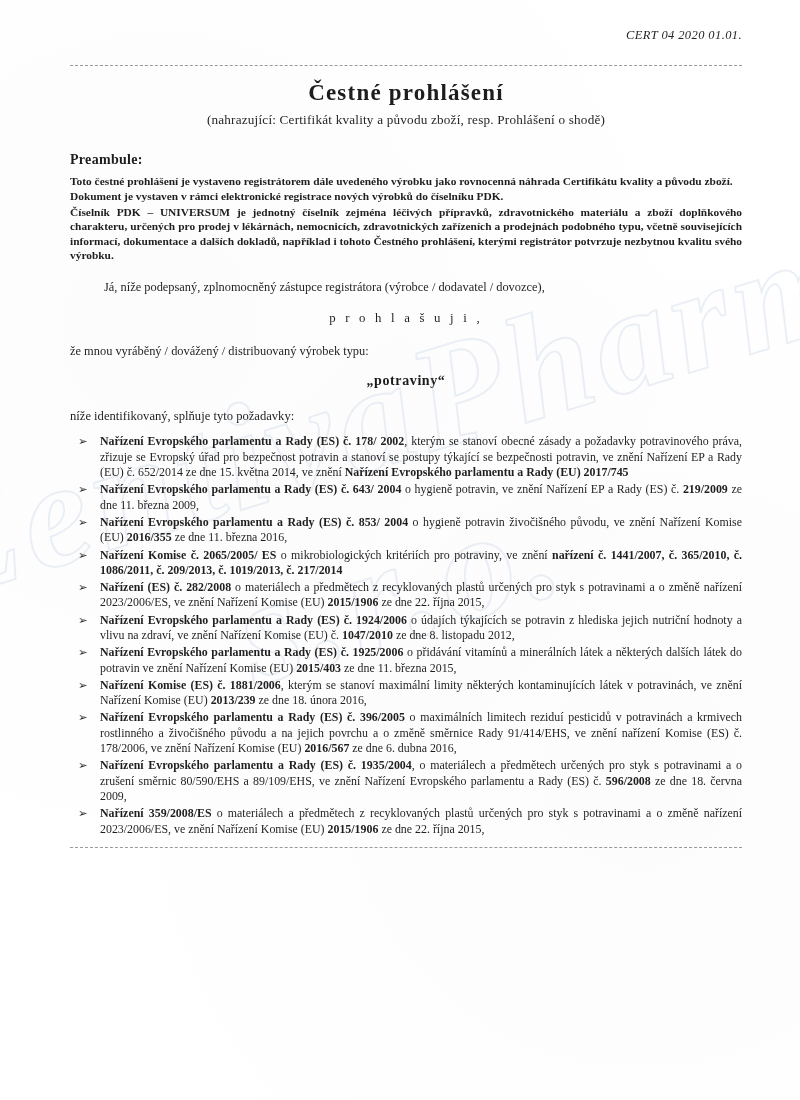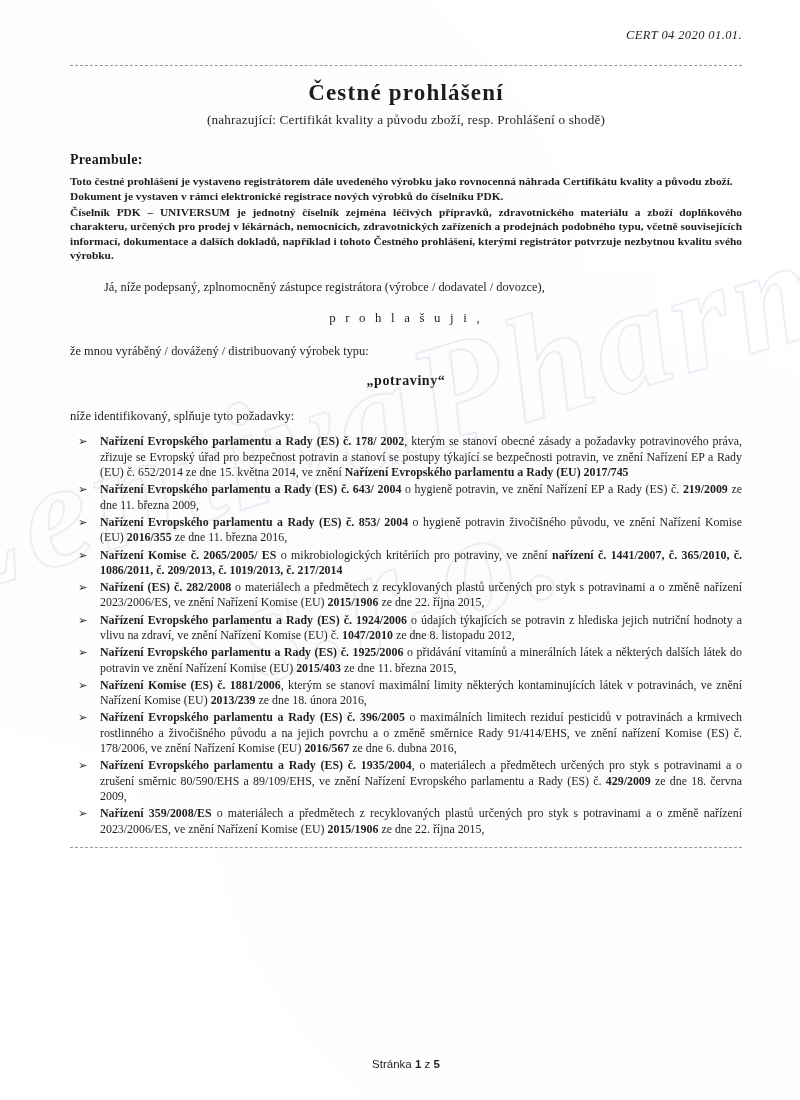--- a/index.html
+++ b/index.html
@@ -201,23 +201,20 @@
   <ul class="reqs" id="reqs">
       <li><span class="bullet">➢</span><span class="b">Nařízení Evropského parlamentu a Rady (ES) č. 178/ 2002</span><span>, kterým se stanoví obecné zásady a požadavky potravinového práva, zřizuje se Evropský úřad pro bezpečnost potravin a stanoví se postupy týkající se bezpečnosti potravin, ve znění Nařízení EP a Rady (EU) č. 652/2014 ze dne 15. května 2014, ve znění </span><span class="b">Nařízení Evropského parlamentu a Rady (EU) 2017/745</span></li>
       <li><span class="bullet">➢</span><span class="b">Nařízení Evropského parlamentu a Rady (ES) č. 643/ 2004</span><span> o hygieně potravin, ve znění Nařízení EP a Rady (ES) č. </span><span class="b">219/2009</span><span> ze dne 11. března 2009,</span></li>
       <li><span class="bullet">➢</span><span class="b">Nařízení Evropského parlamentu a Rady (ES) č. 853/ 2004</span><span> o hygieně potravin živočišného původu, ve znění Nařízení Komise (EU) </span><span class="b">2016/355</span><span> ze dne 11. března 2016,</span></li>
       <li><span class="bullet">➢</span><span class="b">Nařízení Komise č. 2065/2005/ ES</span><span> o mikrobiologických kritériích pro potraviny, ve znění </span><span class="b">nařízení č. 1441/2007, č. 365/2010, č. 1086/2011, č. 209/2013, č. 1019/2013, č. 217/2014</span></li>
       <li><span class="bullet">➢</span><span class="b">Nařízení (ES) č. 282/2008</span><span> o materiálech a předmětech z recyklovaných plastů určených pro styk s potravinami a o změně nařízení 2023/2006/ES, ve znění Nařízení Komise (EU) </span><span class="b">2015/1906</span><span> ze dne 22. října 2015,</span></li>
       <li><span class="bullet">➢</span><span class="b">Nařízení Evropského parlamentu a Rady (ES) č. 1924/2006</span><span> o údajích týkajících se potravin z hlediska jejich nutriční hodnoty a vlivu na zdraví, ve znění Nařízení Komise (EU) č. </span><span class="b">1047/2010</span><span> ze dne 8. listopadu 2012,</span></li>
       <li><span class="bullet">➢</span><span class="b">Nařízení Evropského parlamentu a Rady (ES) č. 1925/2006</span><span>  o přidávání vitamínů a minerálních látek a některých dalších látek do potravin ve znění Nařízení Komise (EU) </span><span class="b">2015/403</span><span> ze dne 11. března 2015,</span></li>
       <li><span class="bullet">➢</span><span class="b">Nařízení Komise (ES) č. 1881/2006</span><span>, kterým se stanoví maximální limity některých kontaminujících látek v potravinách, ve znění Nařízení Komise (EU) </span><span class="b">2013/239</span><span> ze dne 18. února 2016,</span></li>
       <li><span class="bullet">➢</span><span class="b">Nařízení Evropského parlamentu a Rady (ES) č. 396/2005</span><span> o maximálních limitech reziduí pesticidů v potravinách a krmivech rostlinného a živočišného původu a na jejich povrchu a o změně směrnice Rady 91/414/EHS, ve znění nařízení Komise (ES) č. 178/2006, ve znění Nařízení Komise (EU) </span><span class="b">2016/567</span><span> ze dne 6. dubna 2016,</span></li>
-      <li><span class="bullet">➢</span><span class="b">Nařízení Evropského parlamentu a Rady (ES) č. 1935/2004</span><span>, o materiálech a předmětech určených pro styk s potravinami a o zrušení směrnic 80/590/EHS a 89/109/EHS, ve znění Nařízení Evropského parlamentu a Rady (ES) č. </span><span class="b">429/2009</span><span> ze dne 18. června 2009,</span></li>
+      <li><span class="bullet">➢</span><span class="b">Nařízení Evropského parlamentu a Rady (ES) č. 1935/2004</span><span>, o materiálech a předmětech určených pro styk s potravinami a o zrušení směrnic 80/590/EHS a 89/109/EHS, ve znění Nařízení Evropského parlamentu a Rady (ES) č. </span><span class="b">596/2008</span><span> ze dne 18. června 2009,</span></li>
       <li><span class="bullet">➢</span><span class="b">Nařízení 359/2008/ES</span><span> o materiálech a předmětech z recyklovaných plastů určených pro styk s potravinami a o změně nařízení 2023/2006/ES, ve znění Nařízení Komise (EU) </span><span class="b">2015/1906</span><span> ze dne 22. října 2015,</span></li>
     </ul>
 
   <hr class="rule bottom">
 
-  <div class="footer">
-    <span>Stránka </span><span class="pg">1</span><span> z </span><span class="pg">5</span>
-  </div>
 
 </div>
 
 </body></html>

